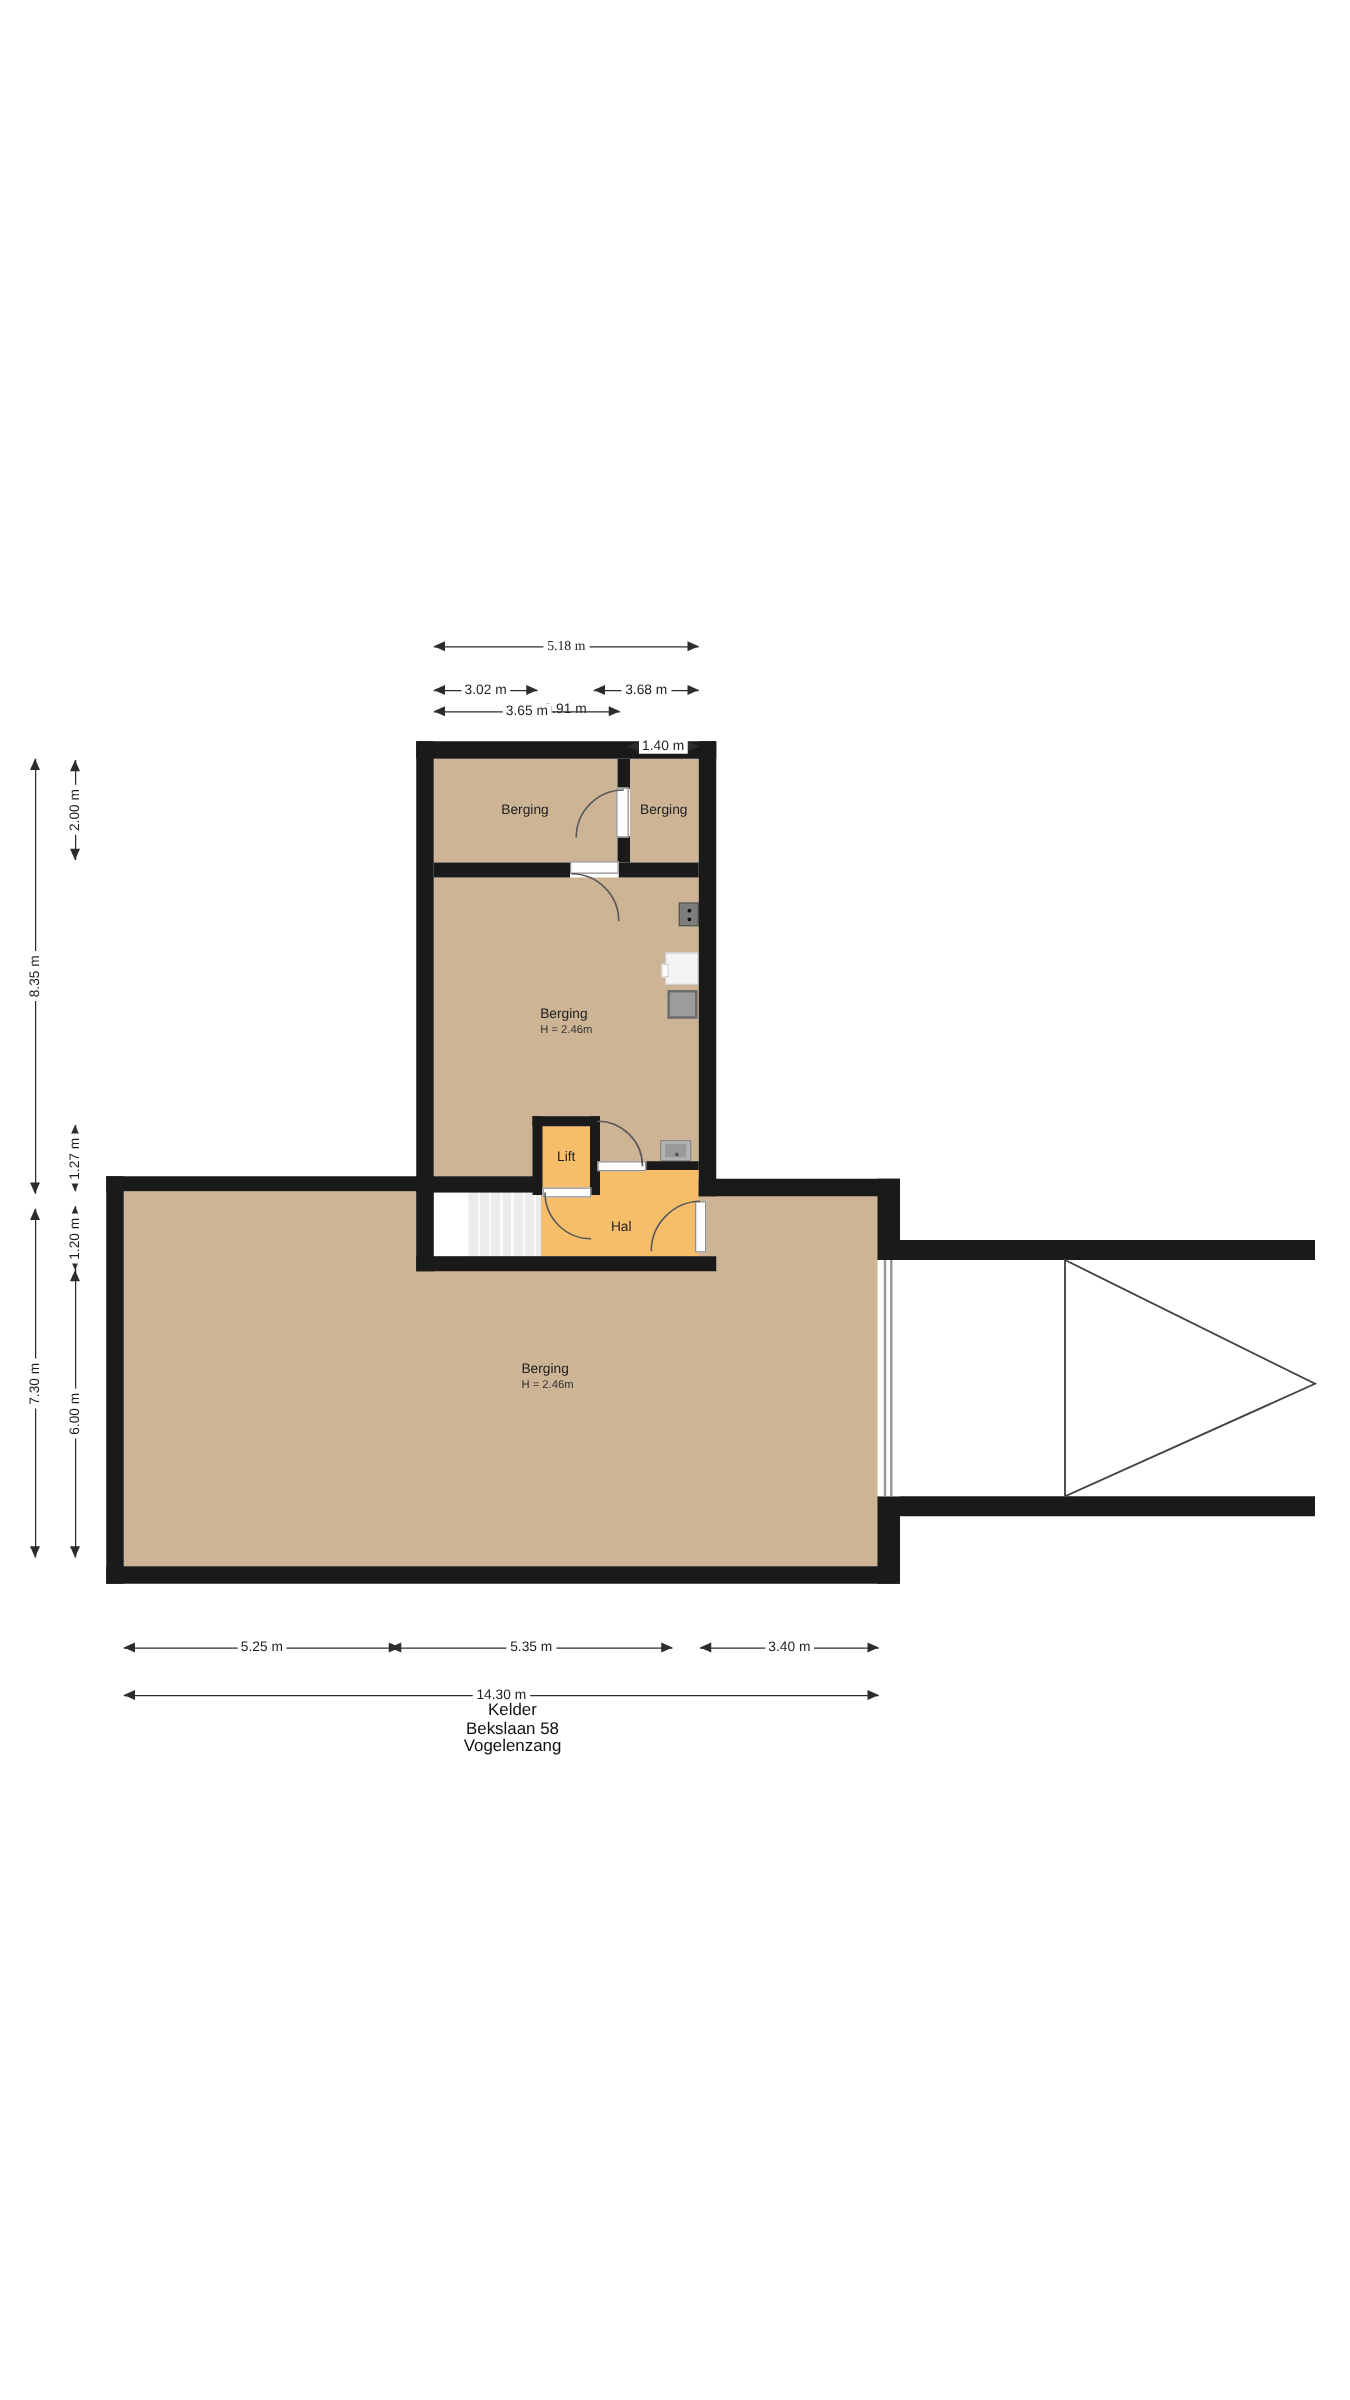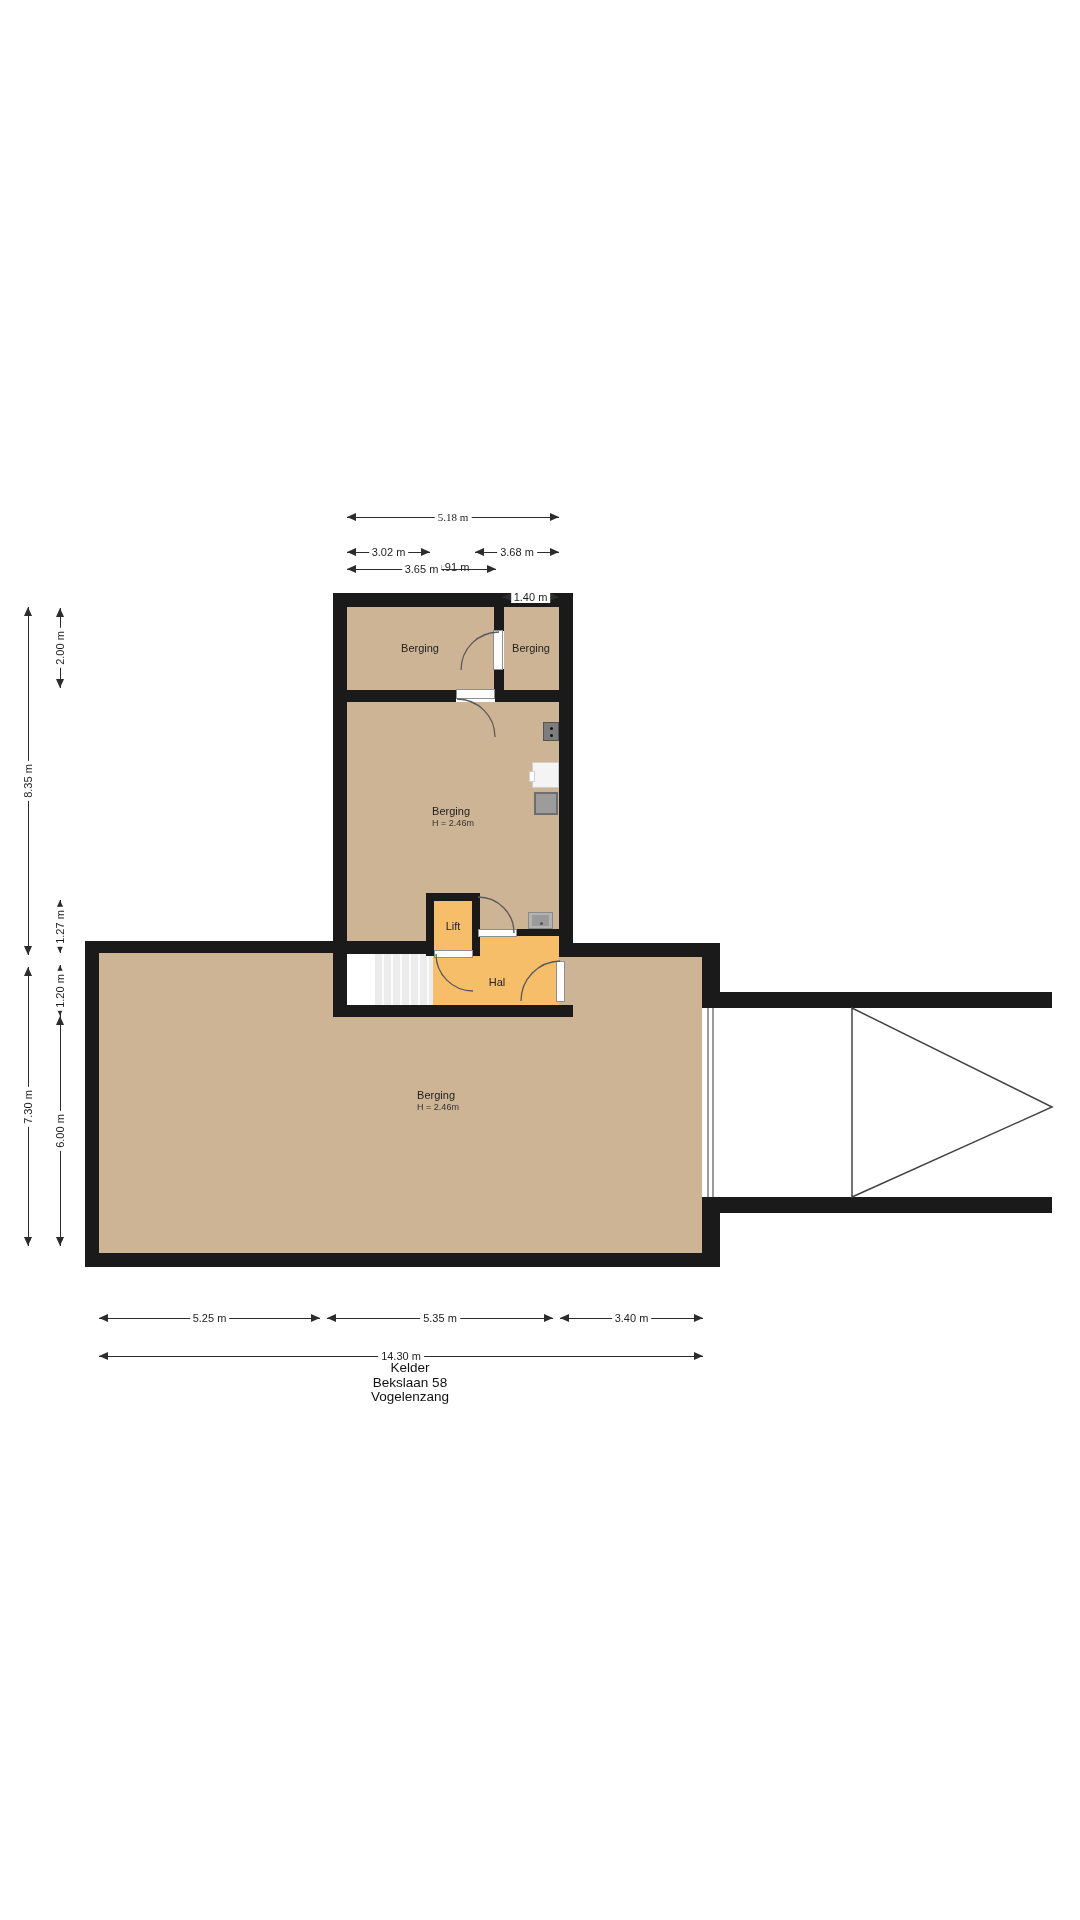--- a/index.html
+++ b/index.html
@@ -201,21 +201,21 @@
       <span class="arr d"></span>
     <span class="dlabel">6.00 m</span>
   </div>
 
   <div class="dim h" style="left:99px;top:1313px;width:221px;">
     <span class="dline"></span>
       <span class="arr l"></span>
       <span class="arr r"></span>
     <span class="dlabel">5.25 m</span>
   </div>
-  <div class="dim h" style="left:327px;top:1313px;width:226px;">
+  <div class="dim h" style="left:312px;top:1313px;width:226px;">
     <span class="dline"></span>
       <span class="arr l"></span>
       <span class="arr r"></span>
     <span class="dlabel">5.35 m</span>
   </div>
   <div class="dim h" style="left:560px;top:1313px;width:143px;">
     <span class="dline"></span>
       <span class="arr l"></span>
       <span class="arr r"></span>
     <span class="dlabel">3.40 m</span>

